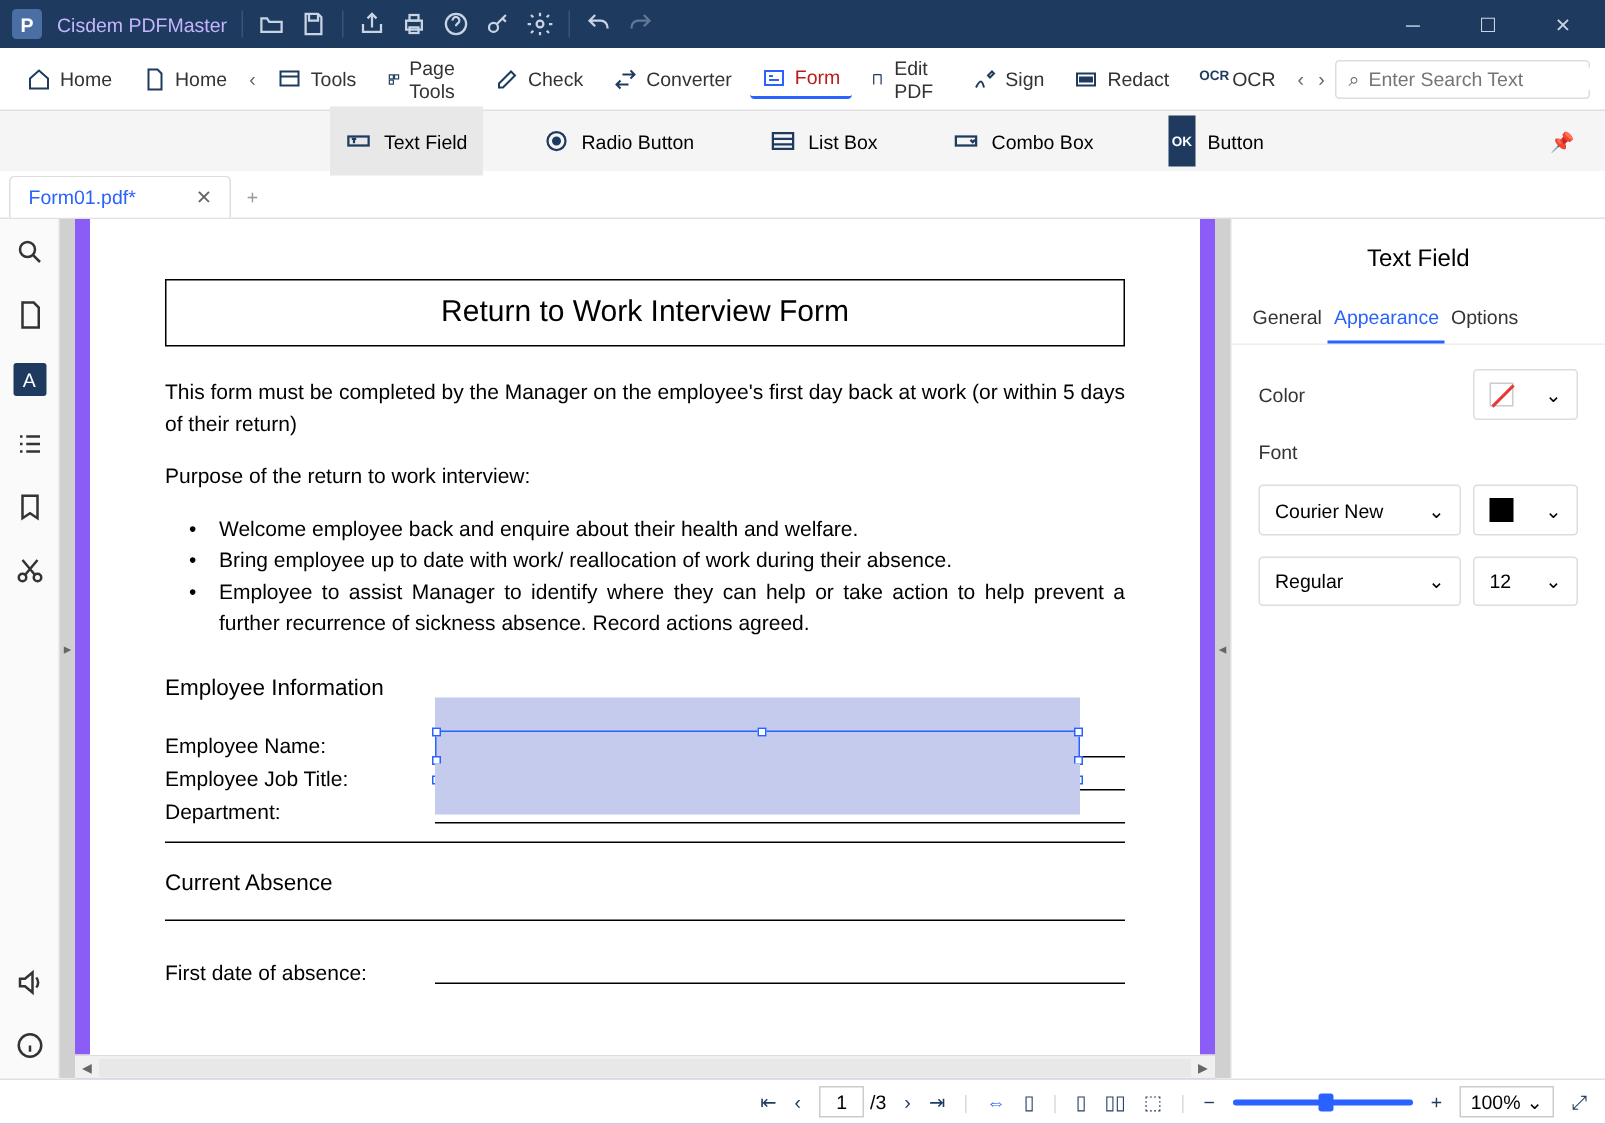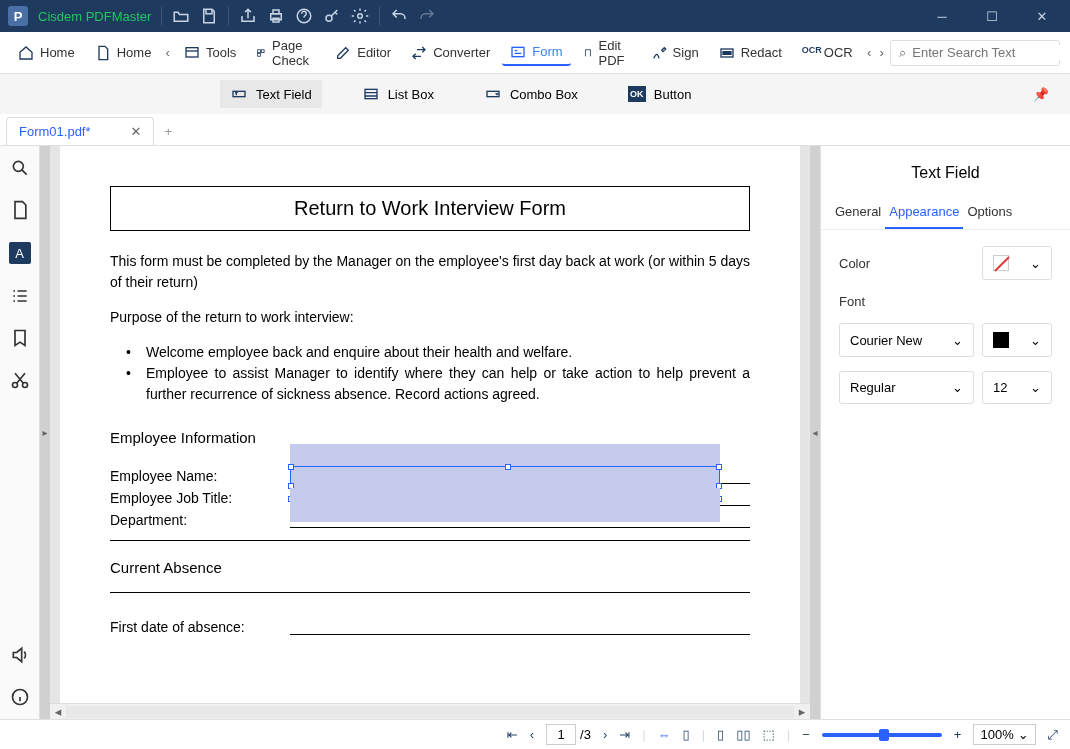--- a/index.html
+++ b/index.html
@@ -1,46 +1,46 @@
 <!DOCTYPE html>
 <html><head>
 <meta charset="utf-8">
 <style>
 *{box-sizing:border-box;margin:0;padding:0;font-family:"Segoe UI",Arial,sans-serif;font-size:13px}
 body{width:1070px;height:749px;overflow:hidden;background:#fff;display:flex;flex-direction:column}
 .titlebar{height:32px;background:#1e3a5f;color:#fff;display:flex;align-items:center;padding:0 8px;gap:10px}
 .titlebar .logo{width:20px;height:20px;background:#4a6fa5;border-radius:3px;display:flex;align-items:center;justify-content:center;font-weight:bold;color:#fff}
-.titlebar .app-title{color:#22c55e}
+.titlebar .app-title{color:#c4b5fd}
 .titlebar .sep{width:1px;height:18px;background:#3a5578}
 .titlebar .ticon{width:18px;height:18px;display:flex;align-items:center;justify-content:center;color:#c8d4e3;cursor:pointer}
 .titlebar .spacer{flex:1}
 .titlebar .winbtn{width:40px;height:32px;display:flex;align-items:center;justify-content:center;color:#c8d4e3;cursor:pointer}
 .maintoolbar{height:42px;border-bottom:1px solid #e0e0e0;display:flex;align-items:center;padding:0 10px;gap:4px}
 .mtbtn{display:flex;align-items:center;gap:6px;padding:4px 8px;cursor:pointer;color:#333;border-radius:3px}
 .mtbtn .ico{width:16px;height:16px;color:#1e3a5f}
-.mtbtn.active{border-bottom:2px solid #2962ff;color:#3b82f6}
+.mtbtn.active{border-bottom:2px solid #2962ff;color:#b91c1c}
 .mtbtn.active .ico{color:#2962ff}
 .chev{width:20px;text-align:center;color:#666;cursor:pointer}
 .searchbox{margin-left:auto;display:flex;align-items:center;border:1px solid #ddd;border-radius:3px;padding:4px 8px;gap:6px;width:170px}
 .searchbox input{border:none;outline:none;flex:1;font-size:13px;color:#999}
 .formtoolbar{height:40px;background:#f5f5f5;display:flex;align-items:center;padding:0 50px 0 220px;gap:30px;position:relative}
 .ftbtn{display:flex;align-items:center;gap:8px;cursor:pointer;padding:6px 10px}
 .ftbtn.active{background:#e8e8e8}
-.ftbtn .fico{width:18px;height:16px;display:flex;align-items:center;justify-content:center;color:#1e3a5f}
+.ftbtn .fico{width:18px;height:34px;display:flex;align-items:center;justify-content:center;color:#1e3a5f}
 .pin{position:absolute;right:20px;color:#1e3a5f;cursor:pointer}
 .tabbar{height:32px;display:flex;align-items:flex-end;padding-left:6px;border-bottom:1px solid #e0e0e0}
 .tab{display:flex;align-items:center;gap:40px;padding:6px 12px;border:1px solid #ddd;border-bottom:none;background:#fff;border-radius:4px 4px 0 0;color:#2962ff}
 .tab .close{color:#666;cursor:pointer}
 .newtab{padding:6px 10px;color:#999;cursor:pointer}
 .workspace{flex:1;display:flex;overflow:hidden}
 .leftbar{width:40px;background:#fafafa;border-right:1px solid #e0e0e0;display:flex;flex-direction:column;align-items:center;padding-top:12px;gap:22px}
 .lbicon{width:20px;height:20px;color:#333;cursor:pointer;display:flex;align-items:center;justify-content:center}
 .lbicon.dark{background:#1e3a5f;color:#fff;border-radius:2px;width:22px;height:22px}
 .leftbar .bottom{margin-top:auto;margin-bottom:12px;display:flex;flex-direction:column;gap:22px;align-items:center}
-.docarea{flex:1;display:flex;flex-direction:column;background:#e5e5e5;position:relative}
+.docarea{flex:1;display:flex;flex-direction:column;background:#8b5cf6;position:relative}
 .docscroll{flex:1;overflow:auto;display:flex;justify-content:center;padding:0;position:relative}
 .page{width:740px;background:#fff;margin:0;padding:40px 50px;min-height:700px;position:relative}
 .page-title-box{border:1px solid #000;padding:10px;text-align:center;font-size:20px;font-weight:500;margin-bottom:20px}
 .para{font-size:14px;line-height:1.5;margin-bottom:14px}
 .bullets{list-style:none;padding-left:16px}
 .bullets li{font-size:14px;line-height:1.5;padding-left:20px;position:relative;text-align:justify}
 .bullets li:before{content:"•";position:absolute;left:0}
 .sect{font-size:15px;font-weight:500;margin-top:24px;margin-bottom:16px}
 .field-row{display:flex;align-items:flex-end;gap:10px}
 .field-label{font-size:14px;width:170px}
@@ -162,27 +162,27 @@
           <path d="M3 9h18"></path>
         </svg></span>
       <span>Tools</span>
     </div>
   <div class="mtbtn">
       <span class="ico"><svg viewBox="0 0 24 24" fill="none" stroke="currentColor" stroke-width="2">
           <rect x="4" y="4" width="7" height="7"></rect>
           <rect x="13" y="4" width="7" height="7"></rect>
           <rect x="4" y="13" width="7" height="7"></rect>
         </svg></span>
-      <span>Page Check</span>
+      <span>Page Tools</span>
     </div>
   <div class="mtbtn">
       <span class="ico"><svg viewBox="0 0 24 24" fill="none" stroke="currentColor" stroke-width="2">
           <path d="M4 20h4L20 8l-4-4L4 16z"></path>
         </svg></span>
-      <span>Editor</span>
+      <span>Check</span>
     </div>
   <div class="mtbtn">
       <span class="ico"><svg viewBox="0 0 24 24" fill="none" stroke="currentColor" stroke-width="2">
           <path d="M17 3l4 4-4 4 M21 7H9 M7 21l-4-4 4-4 M3 17h12"></path>
         </svg></span>
       <span>Converter</span>
     </div>
   <div class="mtbtn active">
       <span class="ico"><svg viewBox="0 0 24 24" fill="none" stroke="currentColor" stroke-width="2">
           <rect x="3" y="5" width="18" height="14"></rect>
@@ -223,20 +223,29 @@
 
 <div class="formtoolbar">
   <div class="ftbtn active">
       <span class="fico">
         <svg viewBox="0 0 24 24" fill="none" stroke="currentColor" stroke-width="2">
           <rect x="3" y="8" width="18" height="8"></rect>
           <path d="M8 10v4 M6 10h4"></path>
         </svg>
       </span>
       <span>Text Field</span>
+    </div>
+  <div class="ftbtn">
+      <span class="fico">
+        <svg viewBox="0 0 24 24" fill="none" stroke="currentColor" stroke-width="2">
+          <circle cx="12" cy="12" r="8"></circle>
+          <circle cx="12" cy="12" r="3" fill="currentColor"></circle>
+        </svg>
+      </span>
+      <span>Radio Button</span>
     </div>
   <div class="ftbtn">
       <span class="fico">
         <svg viewBox="0 0 24 24" fill="none" stroke="currentColor" stroke-width="2">
           <rect x="3" y="5" width="18" height="14"></rect>
           <path d="M3 10h18 M3 15h18"></path>
         </svg>
       </span>
       <span>List Box</span>
     </div>
@@ -315,20 +324,21 @@
     </div>
 
   <div class="docarea">
     <div class="docscroll">
       <div class="page">
         <div class="page-title-box">Return to Work Interview Form</div>
         <p class="para">This form must be completed by the Manager on the employee's first day back at work (or within 5 days of their return)</p>
         <p class="para">Purpose of the return to work interview:</p>
         <ul class="bullets">
           <li>Welcome employee back and enquire about their health and welfare.</li>
+          <li>Bring employee up to date with work/ reallocation of work during their absence.</li>
           <li>Employee to assist Manager to identify where they can help or take action to help prevent a further recurrence of sickness absence. Record actions agreed.</li>
         </ul>
         <div class="sect">Employee Information</div>
         <div class="field-row">
           <span class="field-label">Employee Name:</span>
           <div class="field-line">
               <div class="field-fill"></div>
             </div>
         </div>
         <div class="field-row">

